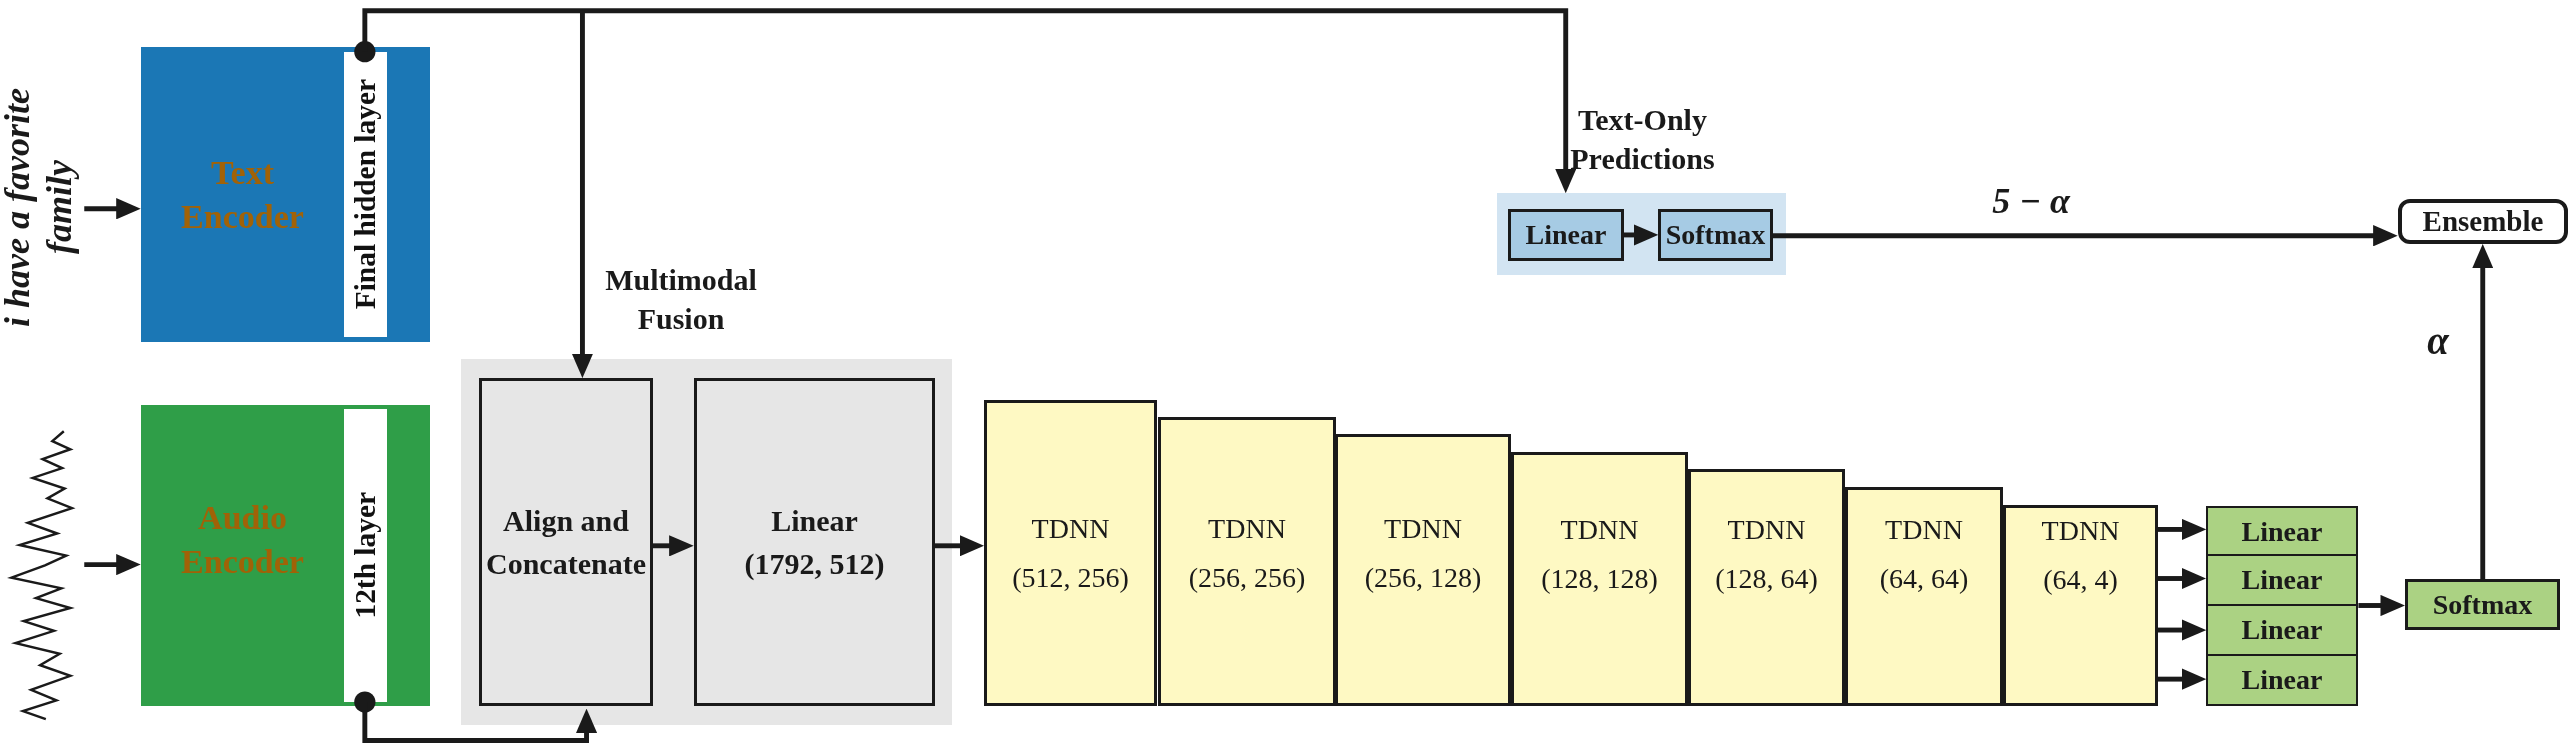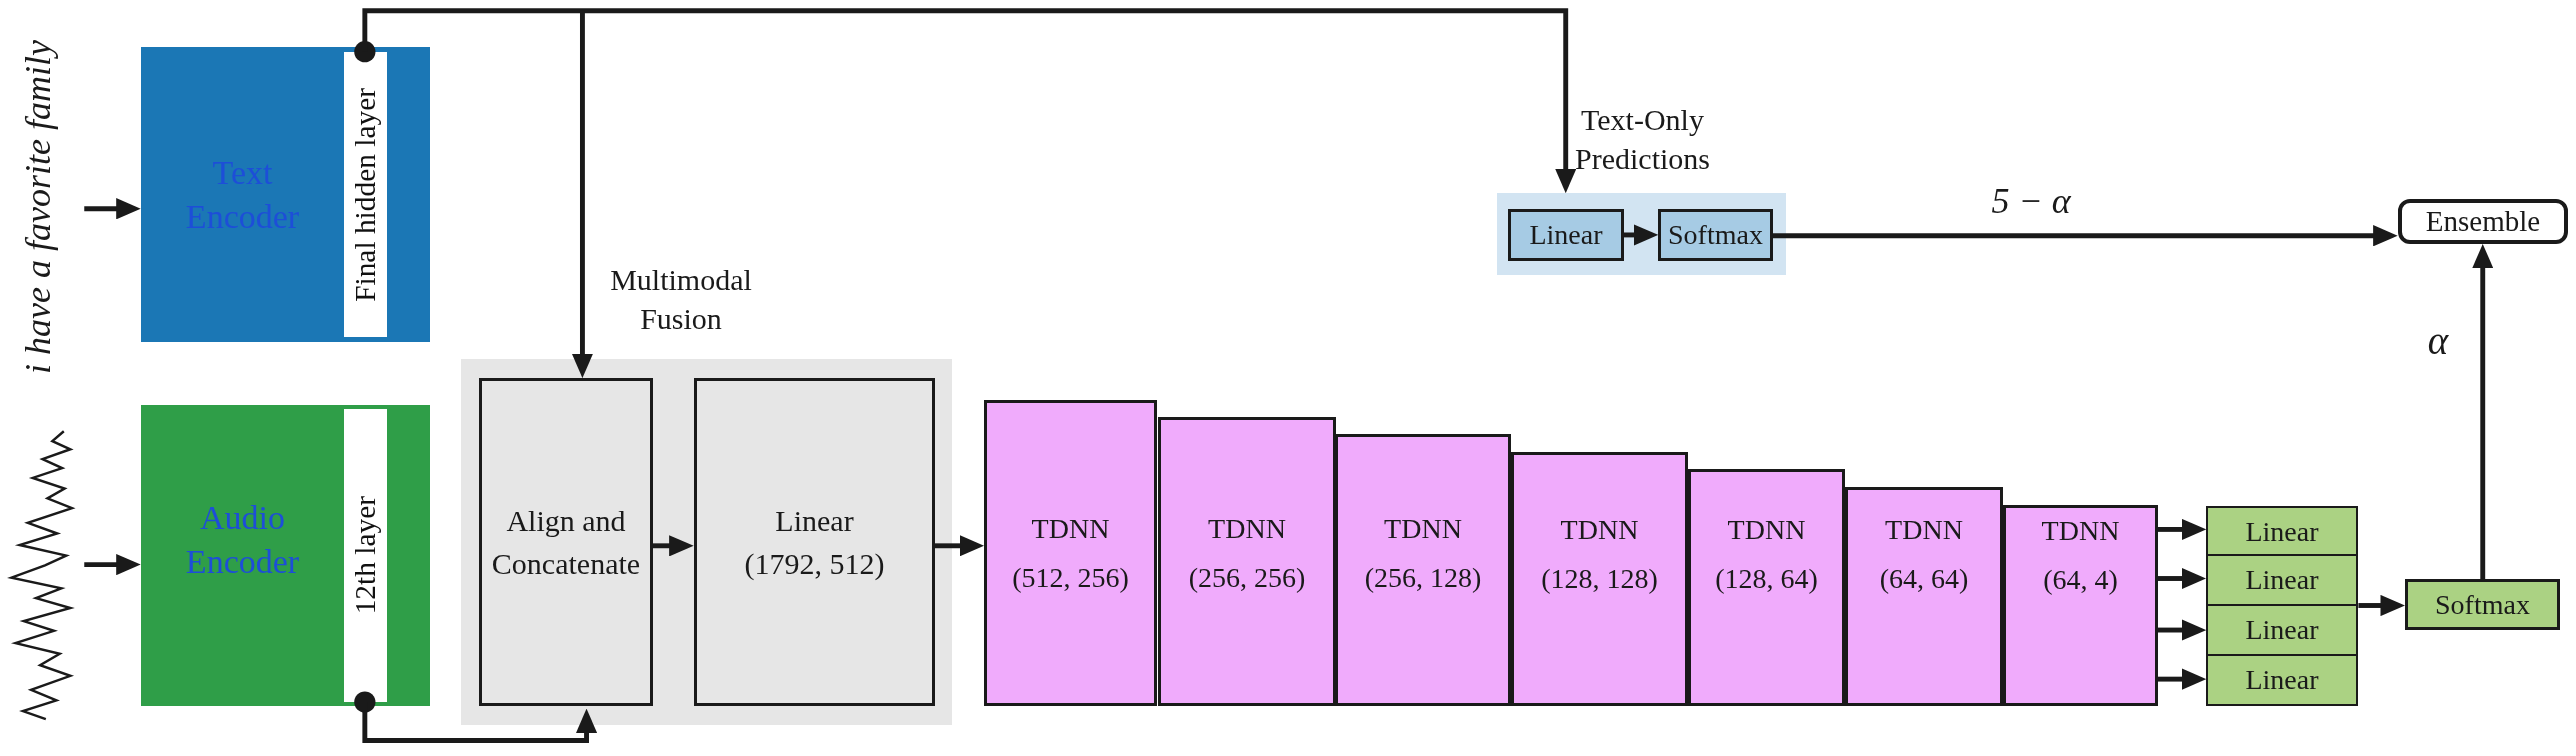--- a/index.html
+++ b/index.html
@@ -1,32 +1,32 @@
 <!DOCTYPE html>
 <html style="font-size:13px"><head>
 <meta charset="utf-8">
 <style>
   html,body{margin:0;padding:0;background:#ffffff;}
   #canvas{position:relative;width:2576px;height:757px;background:#ffffff;overflow:hidden;
           font-family:"Liberation Serif","DejaVu Serif",serif;color:#1a1a1a;}
   .abs{position:absolute;}
-  .center{display:flex;align-items:center;justify-content:center;text-align:center;}
+  .center{display:flex;align-items:center;justify-content:center;text-align:center;font-weight:bold;}
   .preline{white-space:pre-line;}
   .vtext{writing-mode:vertical-rl;transform:rotate(180deg);}
   
   .enc{position:absolute;}
-  .enc-label{color:#1d4ed8;font-size:34px;line-height:44px;}
+  .enc-label{color:#a16207;font-size:34px;line-height:44px;}
   .strip{position:absolute;background:#ffffff;}
   .strip-text{font-size:29.4px;color:#111;}
   
   .panel{position:absolute;background:#e6e6e6;}
   .fbox{position:absolute;background:#e6e6e6;border:3.3px solid #1a1a1a;box-sizing:border-box;
         font-size:30px;line-height:43px;}
   
-  .tdnn{position:absolute;background:#f0abfc;border:3.3px solid #1a1a1a;box-sizing:border-box;}
+  .tdnn{position:absolute;background:#fef9c3;border:3.3px solid #1a1a1a;box-sizing:border-box;}
   .tdnn-label{position:absolute;left:0;right:0;text-align:center;font-size:28px;line-height:49px;}
   
   .gbox{position:absolute;background:#abd283;border:2.5px solid #1a1a1a;box-sizing:border-box;
         font-size:28px;}
   
   .tonly-panel{position:absolute;background:#d2e4f2;}
   .bbox{position:absolute;background:#a6cbe4;border:3.3px solid #1a1a1a;box-sizing:border-box;font-size:28px;}
   .caption{font-size:30px;line-height:39px;}
   .math{font-style:italic;}
   .ens{position:absolute;background:#ffffff;border:4.1px solid #1a1a1a;box-sizing:border-box;font-size:29px;}

